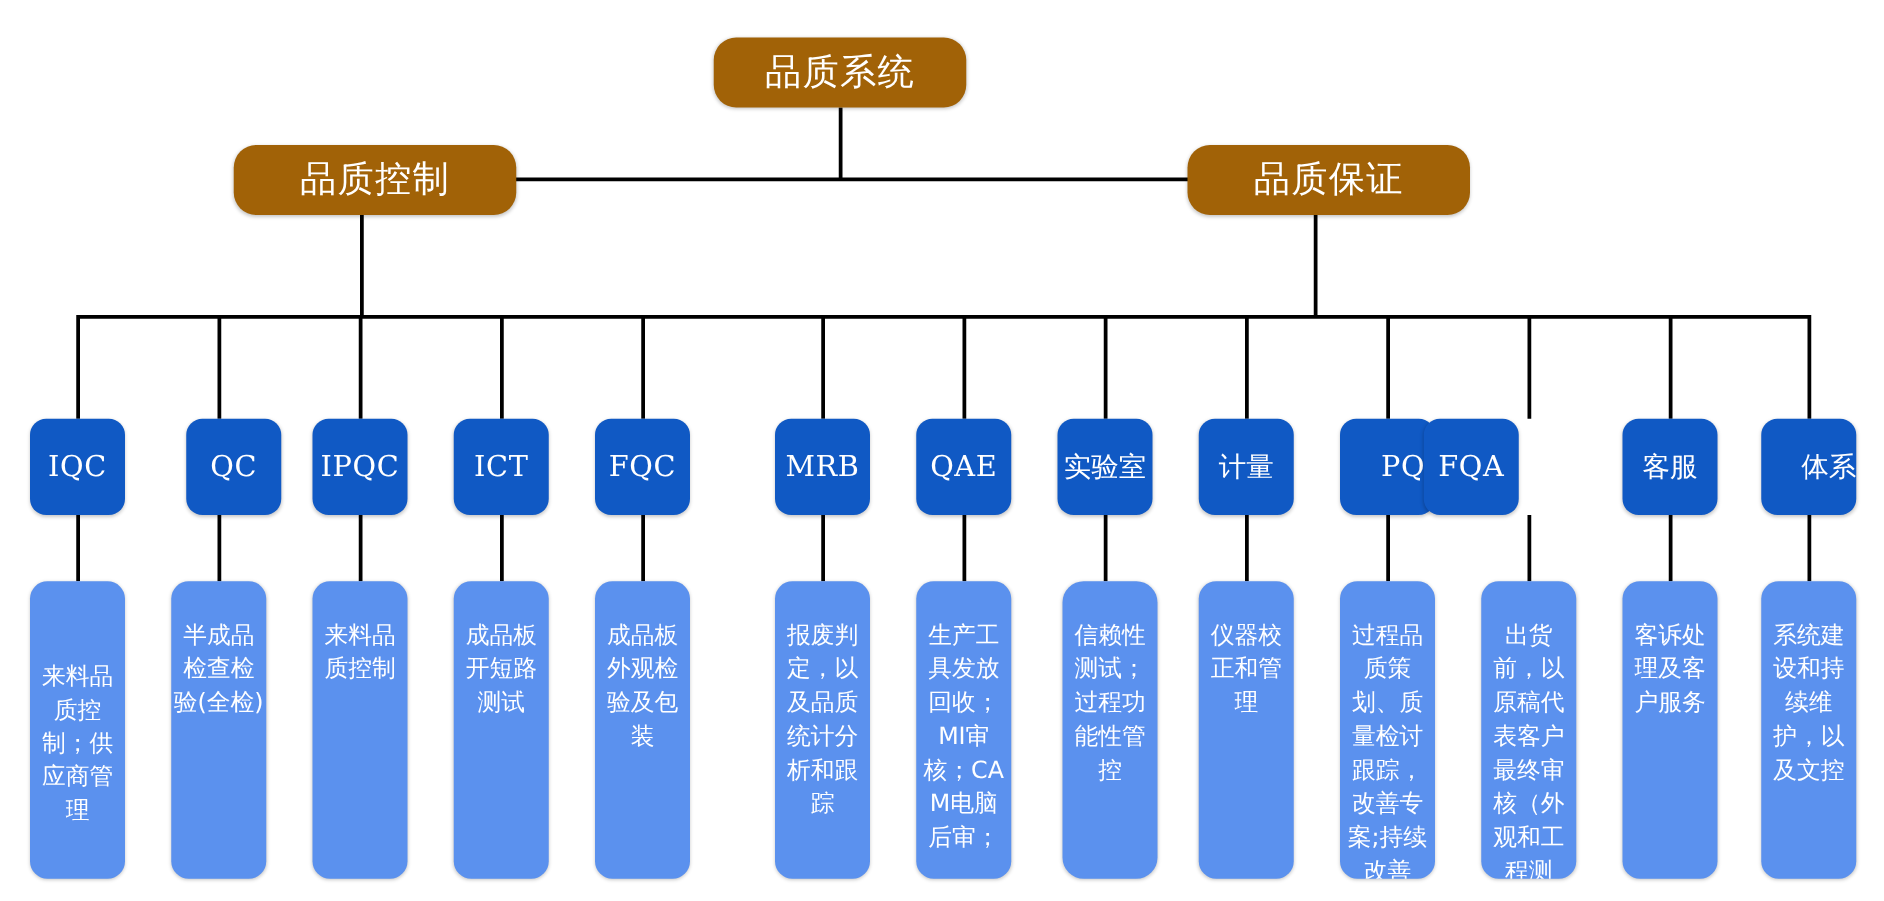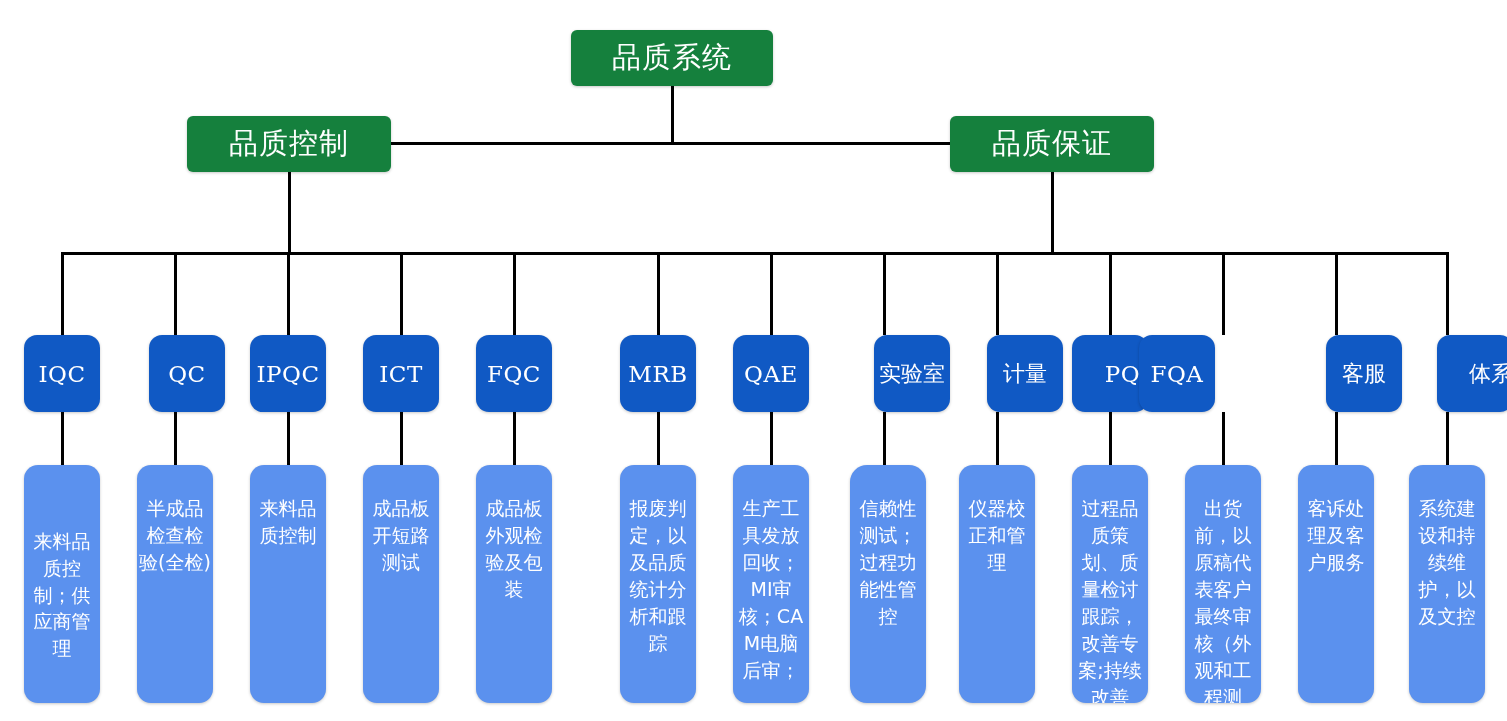--- a/index.html
+++ b/index.html
@@ -31,43 +31,42 @@
     display: flex;
     align-items: center;
     justify-content: center;
     color: #ffffff;
     text-align: center;
     box-shadow: 0 1px 3px rgba(0,0,0,0.22);
   }
 
   
   .node.root, .node.lvl2 {
-    background: #15803d;
-    border-radius: 6px;
+    background: #a16207;
+    border-radius: 18px;
     font-size: 29px;
     letter-spacing: 1px;
   }
   .node.root { width: 202px; height: 56px; }
-  .node.lvl2 { width: 204px; height: 56px; }
+  .node.lvl2 { width: 226px; height: 56px; }
 
   
   .node.dept {
     background: #1059C4;
     border-radius: 13px;
     width: 76px;
     height: 77px;
     font-size: 23px;
     font-family: "DejaVu Serif", "Liberation Serif", serif;
     letter-spacing: 0.5px;
   }
   .node.dept.cjk {
     font-family: "DejaVu Sans", "Liberation Sans", sans-serif;
     font-size: 22px;
     letter-spacing: 0;
-    margin-left: 28px;
   }
 
   
   .node.desc {
     background: #5B91EE;
     border-radius: 14px;
     width: 76px;
     height: 238px;
     align-items: flex-start;
     justify-content: center;

